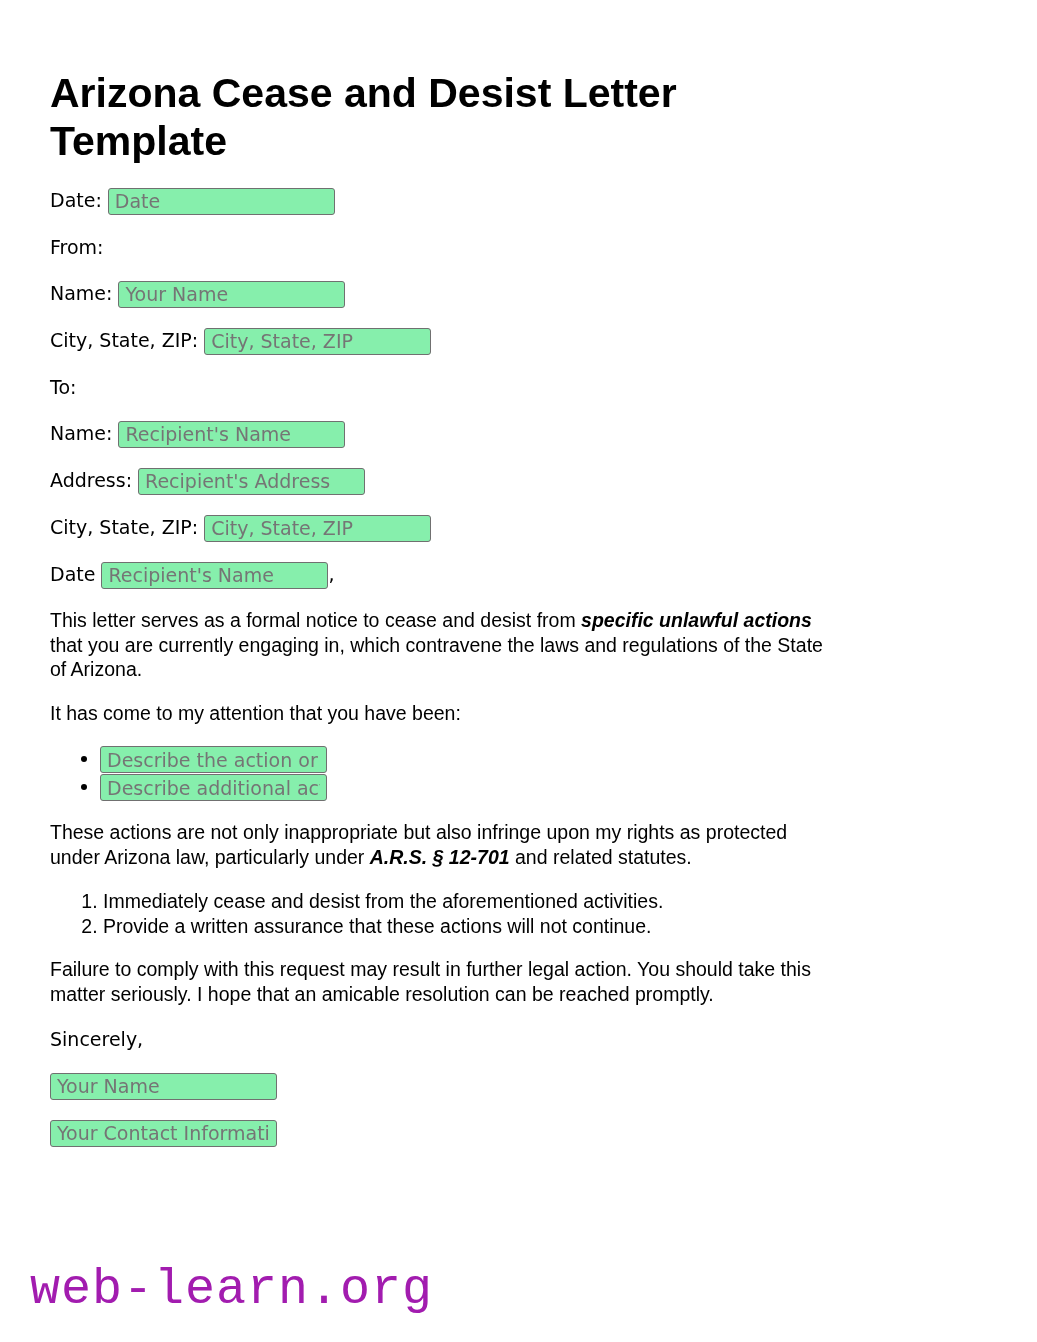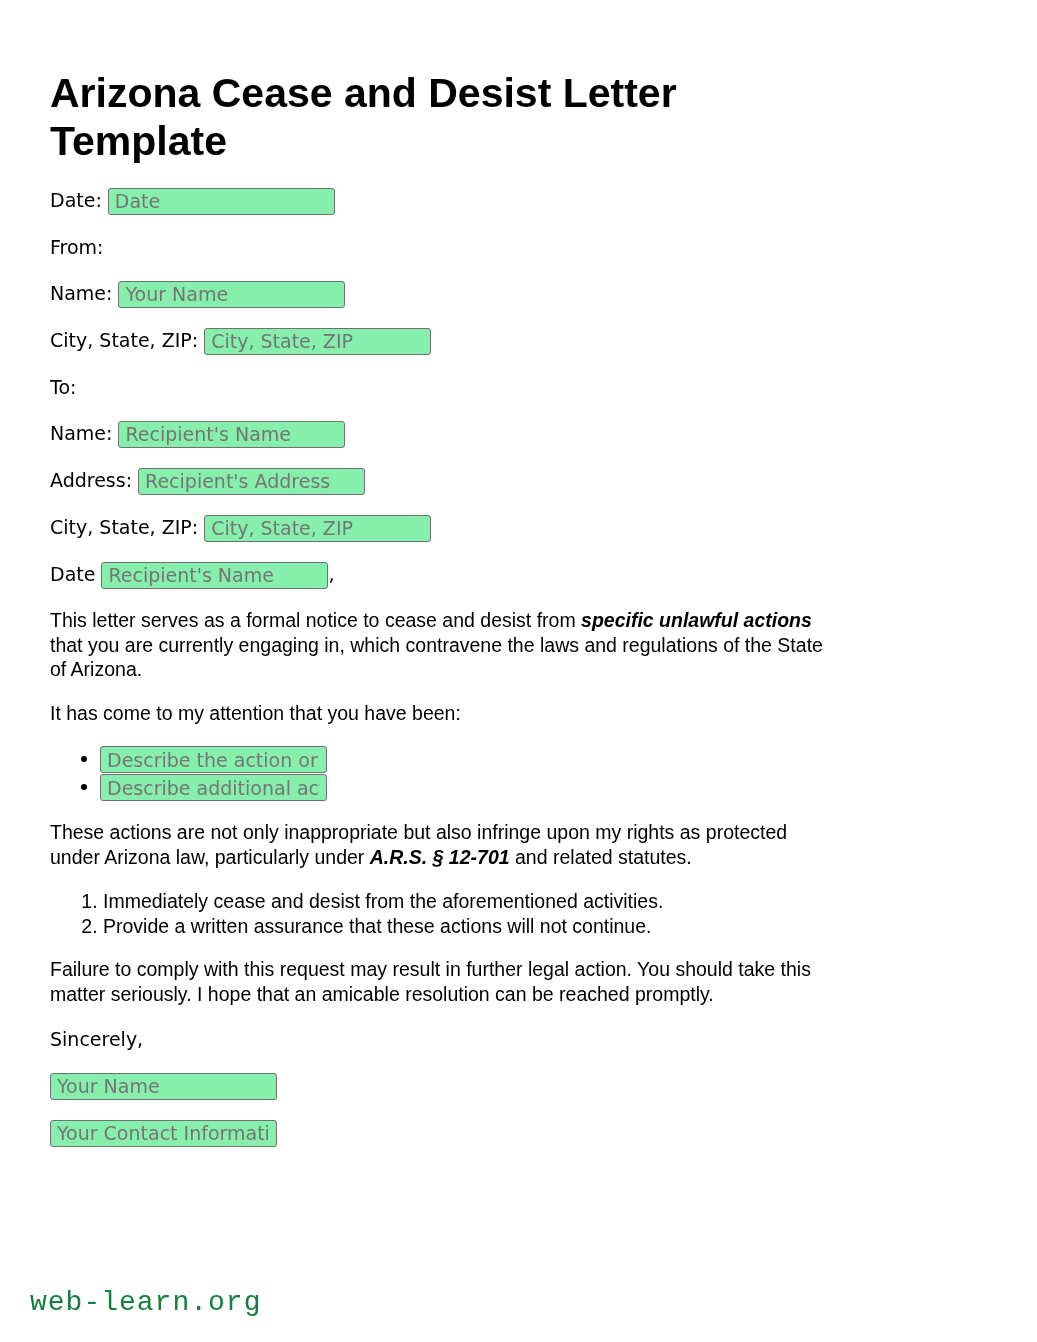--- a/index.html
+++ b/index.html
@@ -88,23 +88,23 @@
     font-family: "DejaVu Sans", sans-serif;
     font-size: 19px;
     line-height: 27px;
   }
   .sig { margin: 20px 0; }
   .watermark {
     position: absolute;
     left: 30px;
     bottom: 24px;
     font-family: "Liberation Mono", monospace;
-    font-size: 28px;
+    font-size: 50px;
     letter-spacing: 1px;
-    color: #15803d;
+    color: #a21caf;
   }
 </style>
 </head>
 <body>
 
 <div class="page">
 
   <h1 class="title">Arizona Cease and Desist Letter
 Template</h1>
 

